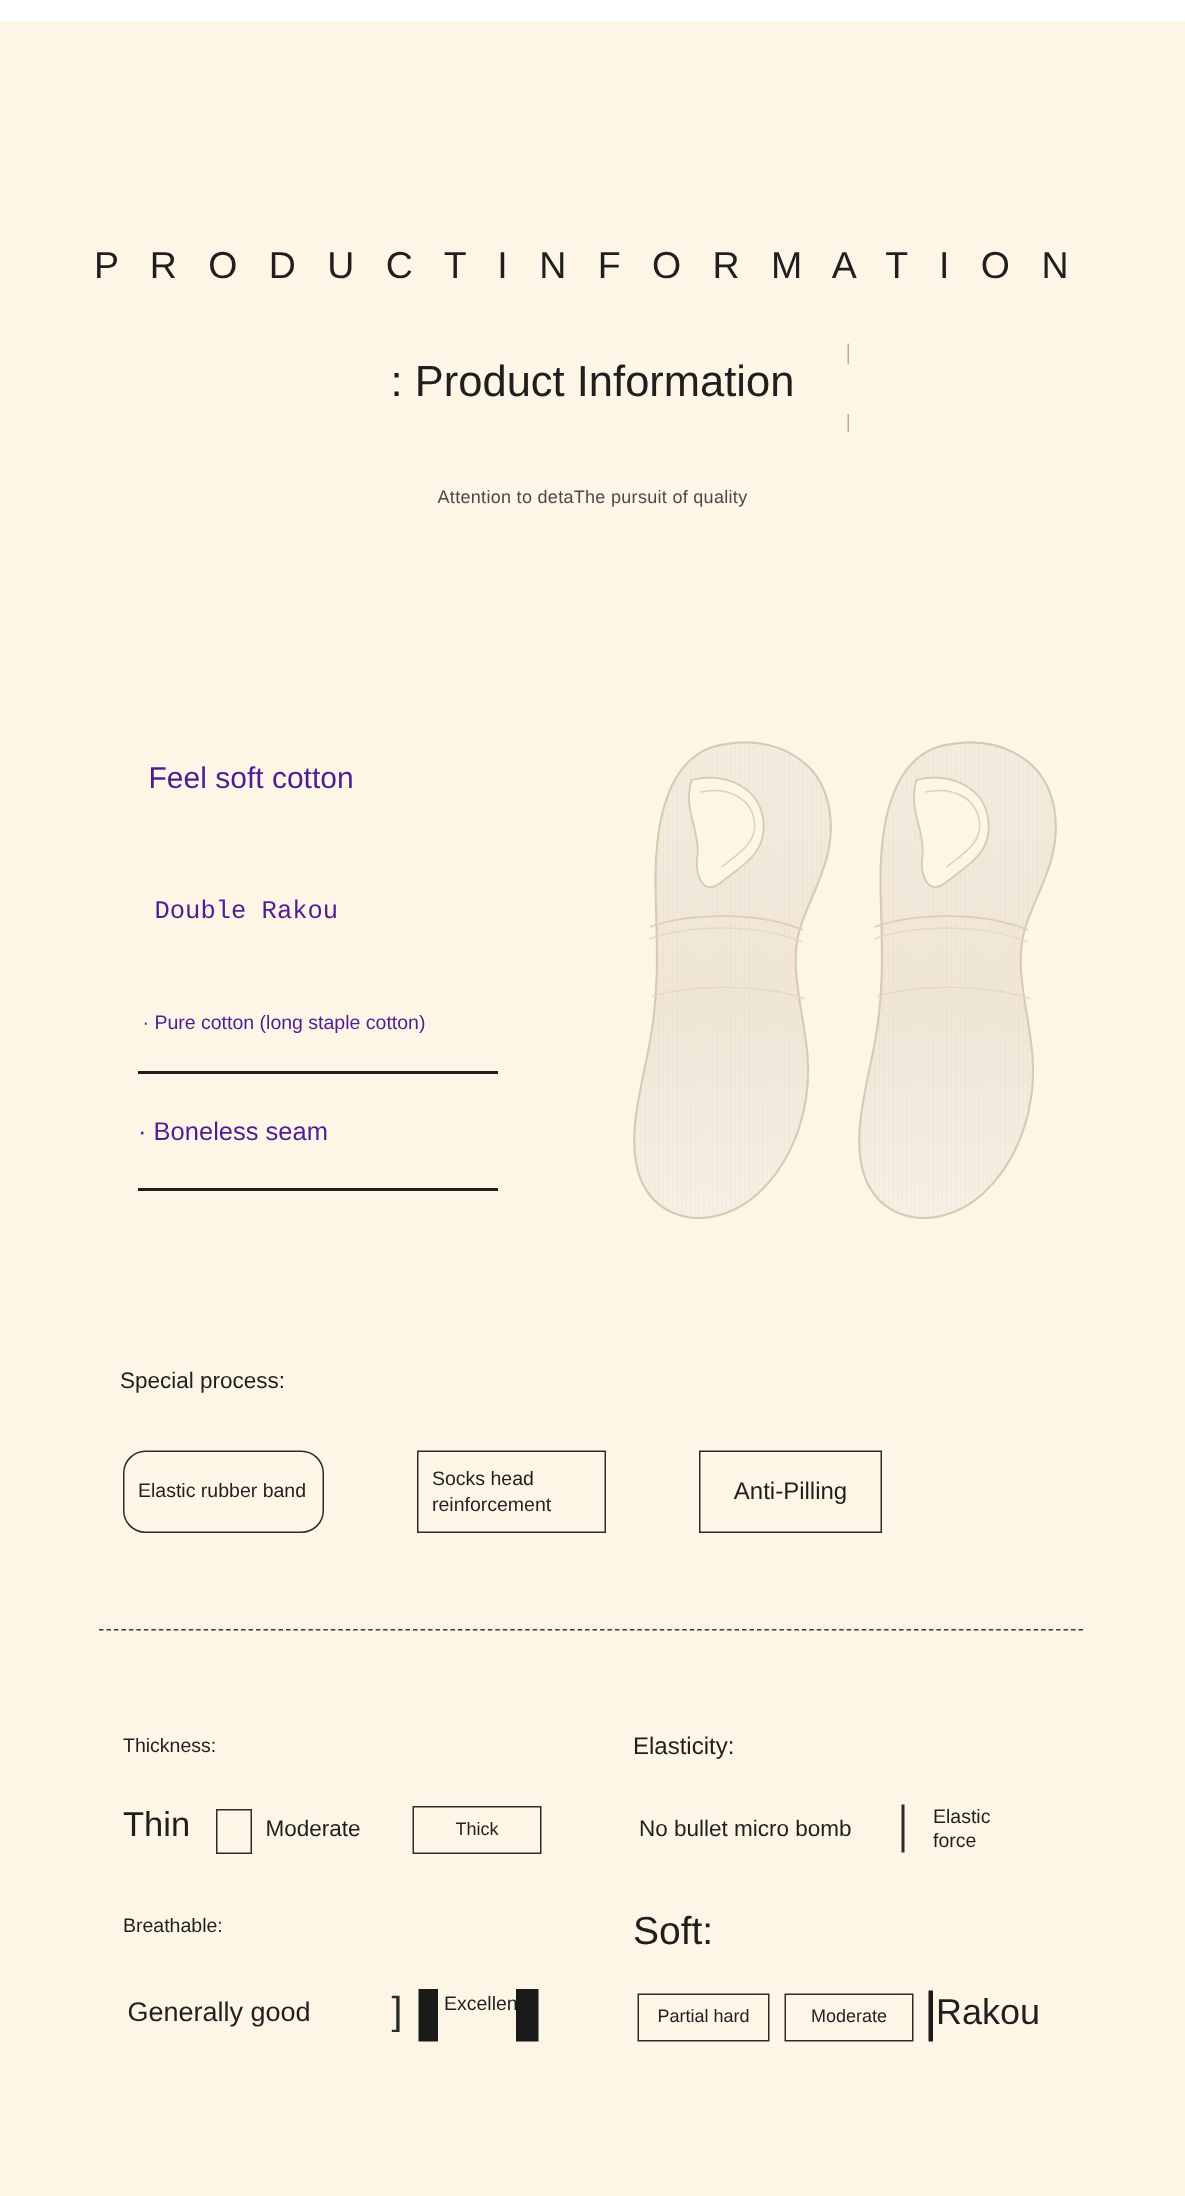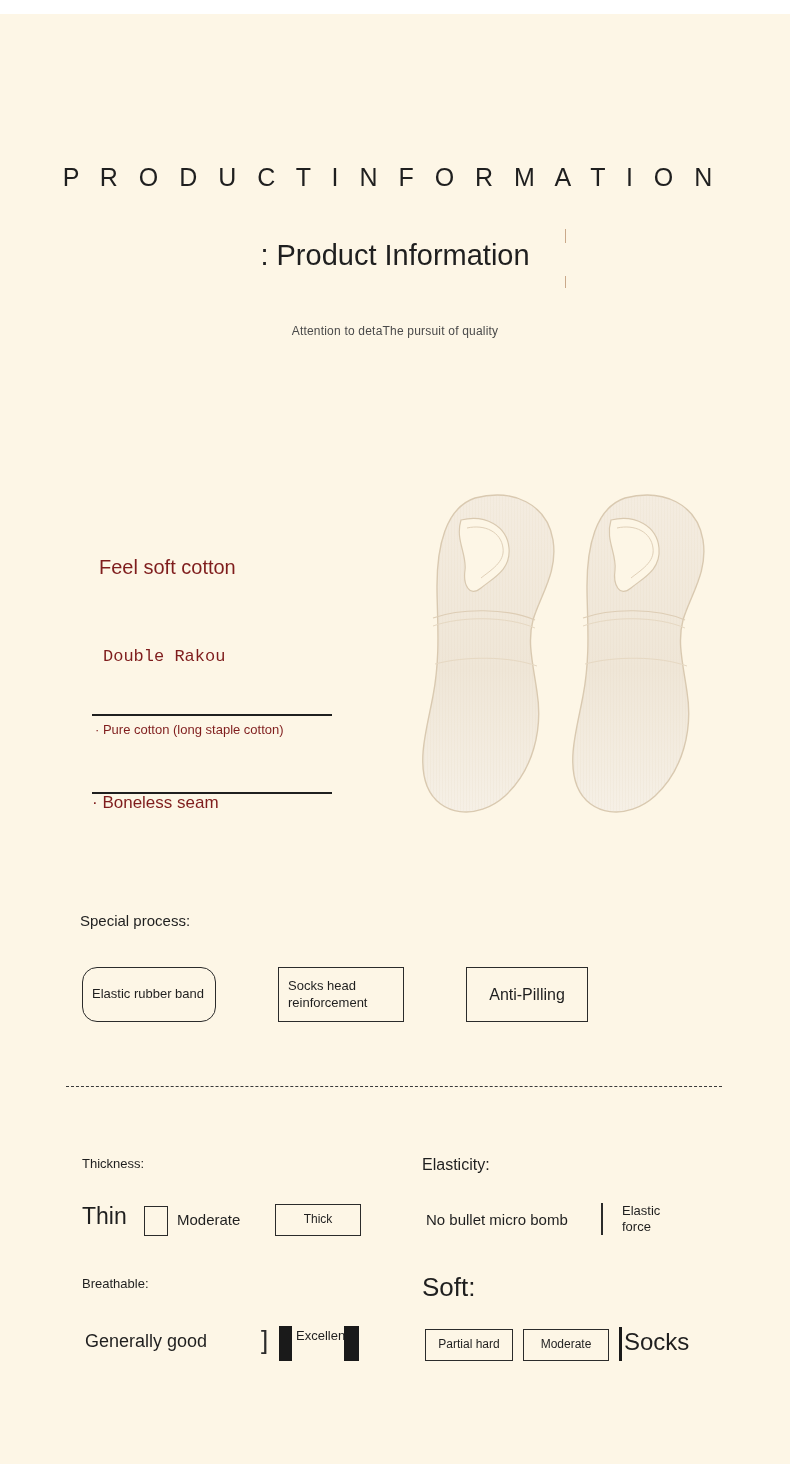--- a/index.html
+++ b/index.html
@@ -64,22 +64,21 @@
     width: 790px;
     text-align: center;
     font-size: 12px;
     color: #4a4a4a;
     letter-spacing: 0.2px;
   }
 
   
   .feat {
     position: absolute;
-    color: #7f1d1d;
-    margin-top: 48px;
+    color: #4c1d95;
   }
   .feat-1 { left: 99px; top: 508px; font-size: 20px; }
   .feat-2 { left: 103px; top: 599px; font-size: 17px; font-family: Liberation Mono, monospace; }
   .feat-3 { left: 95px; top: 674px; font-size: 13px; }
   .feat-4 { left: 92px; top: 745px; font-size: 17px; }
 
   .rule {
     position: absolute;
     left: 92px;
     width: 240px;
@@ -278,15 +277,15 @@
   <div class="opt-plain gen-good">Generally good</div>
   <div class="brk-r">]</div>
   <div class="blk-1"></div>
   <div class="attr-label excellent">Excellent</div>
   <div class="blk-2"></div>
 
   <div class="attr-label lbl-soft">Soft:</div>
   <div class="opt-box soft-b1">Partial hard</div>
   <div class="opt-box soft-b2">Moderate</div>
   <div class="soft-bar"></div>
-  <div class="opt-strong soft-word">Socks</div>
+  <div class="opt-strong soft-word">Rakou</div>
 
 </div>
 
 </body></html>

